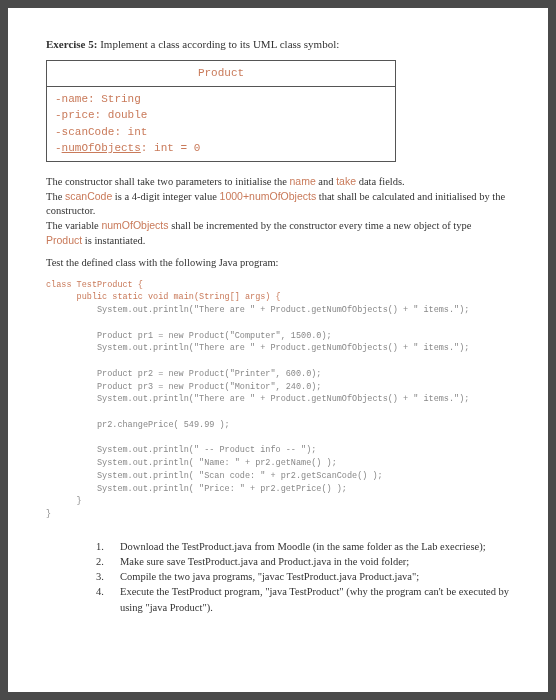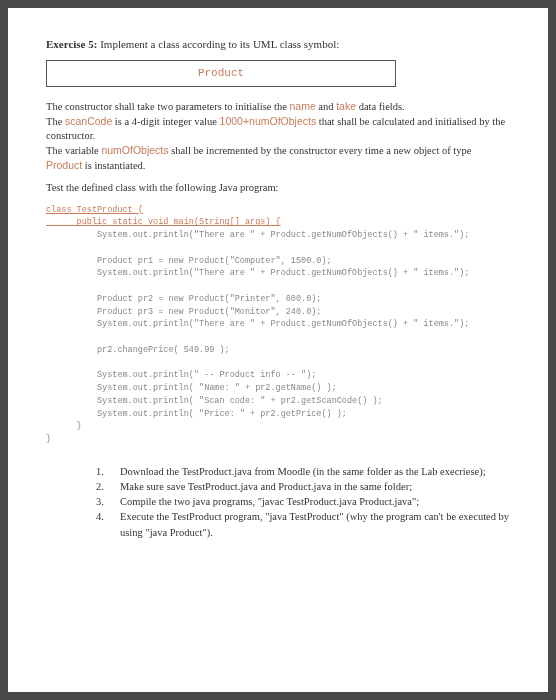--- a/index.html
+++ b/index.html
@@ -46,21 +46,21 @@
     color: #c97a5a;
   }
   .code-block {
     font-family: 'Courier New', monospace;
     font-size: 8.5px;
     line-height: 1.5;
     white-space: pre;
     color: #888;
     margin-bottom: 18px;
   }
-  .kw { color: #c97a5a; text-decoration: underline; }
+  .kw { color: #c97a5a; }
   .ol {
     font-size: 10.5px;
     line-height: 1.45;
     padding-left: 0;
     margin-left: 50px;
   }
   .ol .row { display: flex; }
   .ol .num { width: 24px; flex-shrink: 0; }
   .ol .txt { flex: 1; }
   .u { text-decoration: underline; }
@@ -71,20 +71,23 @@
 <div class="page">
 
   <div class="exercise-line">
     <b>Exercise 5:</b><span> Implement a class according to its UML class symbol:</span>
   </div>
 
   <table class="uml-table">
     <tbody>
         <tr>
           <td class="title">Product</td>
+        </tr>
+    <tr>
+          <td>-name: String<br>-price: double<br>-scanCode: int<br>-<span class="u">numOfObjects</span>: int = 0</td>
         </tr>
   </tbody>
     </table>
 
   <div class="body-text">
     <span>The constructor shall take two parameters to initialise the </span><span class="mono">name</span><span> and </span><span class="mono">take</span><span> data fields.</span><br>
     <span>The </span><span class="mono">scanCode</span><span> is a 4-digit integer value </span><span class="mono">1000+numOfObjects</span><span> that shall be calculated and initialised by the constructor.</span><br>
     <span>The variable </span><span class="mono">numOfObjects</span><span> shall be incremented by the constructor every time a new object of type </span><span class="mono">Product</span><span> is instantiated.</span>
   </div>
 
@@ -110,21 +113,21 @@
 <span>      }</span>
 <span>}</span></div>
 
   <div class="ol">
     <div class="row">
         <span class="num">1.</span>
         <span class="txt">Download the TestProduct.java from Moodle (in the same folder as the Lab execriese);</span>
       </div>
     <div class="row">
         <span class="num">2.</span>
-        <span class="txt">Make sure save TestProduct.java and Product.java in the same folder;</span>
+        <span class="txt">Make sure save TestProduct.java and Product.java in the void folder;</span>
       </div>
     <div class="row">
         <span class="num">3.</span>
         <span class="txt">Compile the two java programs, "javac TestProduct.java Product.java";</span>
       </div>
     <div class="row">
         <span class="num">4.</span>
         <span class="txt">Execute the TestProduct program, "java TestProduct" (why the program can't be executed by using "java Product").</span>
       </div>
   </div>

